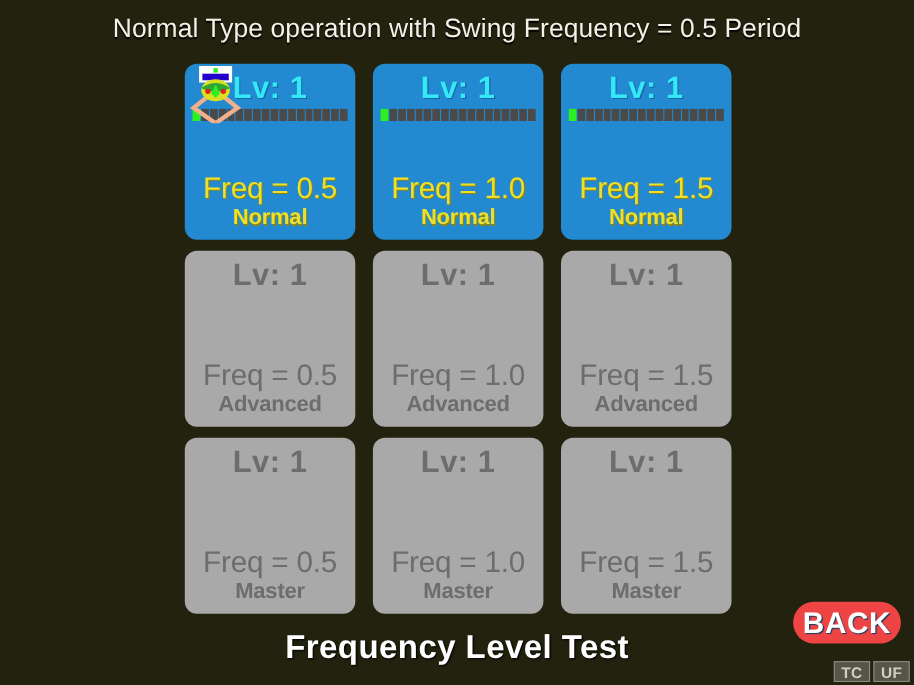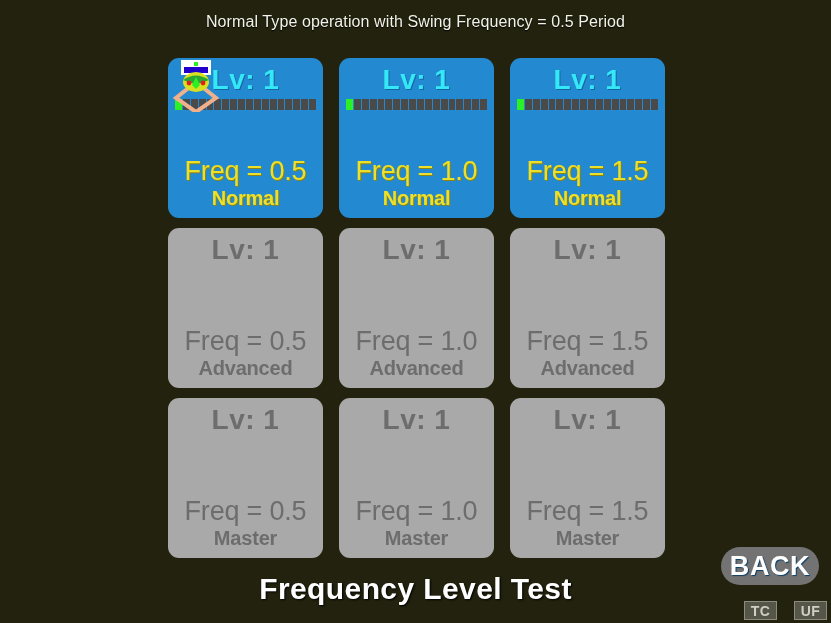--- a/index.html
+++ b/index.html
@@ -14,21 +14,21 @@
     width:831px; height:623px;
     background:#22220e;
   }
 
   
   #page-title {
     position:absolute;
     top:13px; left:0; width:831px;
     text-align:center;
     color:#f2f2e8;
-    font-size:16px;
+    font-size:24px;
     font-weight:400;
     letter-spacing:0.1px;
     text-shadow:0 1px 1px #000;
   }
 
   
   #level-grid {
     position:absolute;
     left:168px; top:58px;
     width:497px;
@@ -109,38 +109,38 @@
     font-size:30px;
     font-weight:bold;
     letter-spacing:0.4px;
     text-shadow:1px 1px 2px #000;
   }
 
   #back-button {
     position:absolute;
     right:12px; top:547px;
     width:98px; height:38px;
-    background:#737373;
+    background:#ef4444;
     border-radius:19px;
     display:flex; align-items:center; justify-content:center;
     cursor:pointer;
   }
   #back-button span {
     color:#ffffff;
     font-size:27px;
     font-weight:bold;
     letter-spacing:0.6px;
     text-shadow:1px 1px 1px #0a3f66;
   }
 
   #corner-badges {
     position:absolute;
     right:4px; bottom:3px;
     display:flex;
-    gap:17px;
+    gap:3px;
     align-items:center;
   }
   .corner-badge {
     width:33px; height:19px;
     background:#555548;
     border:1px solid #8b8b80;
     display:flex; align-items:center; justify-content:center;
     color:#cfcfc4;
     font-size:14px;
     font-weight:bold;

